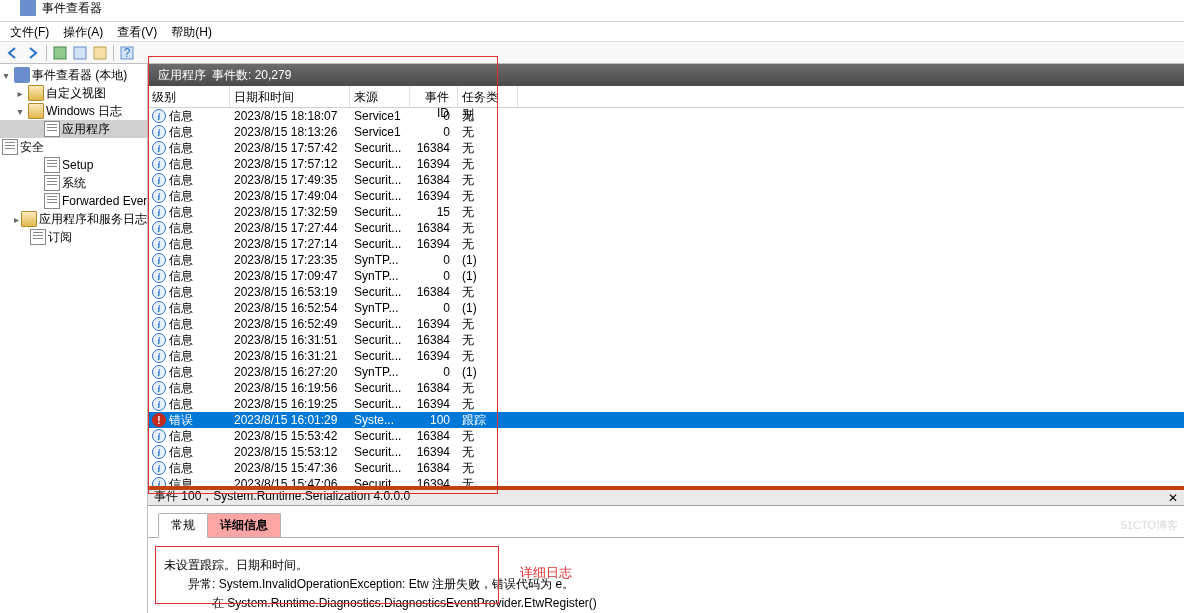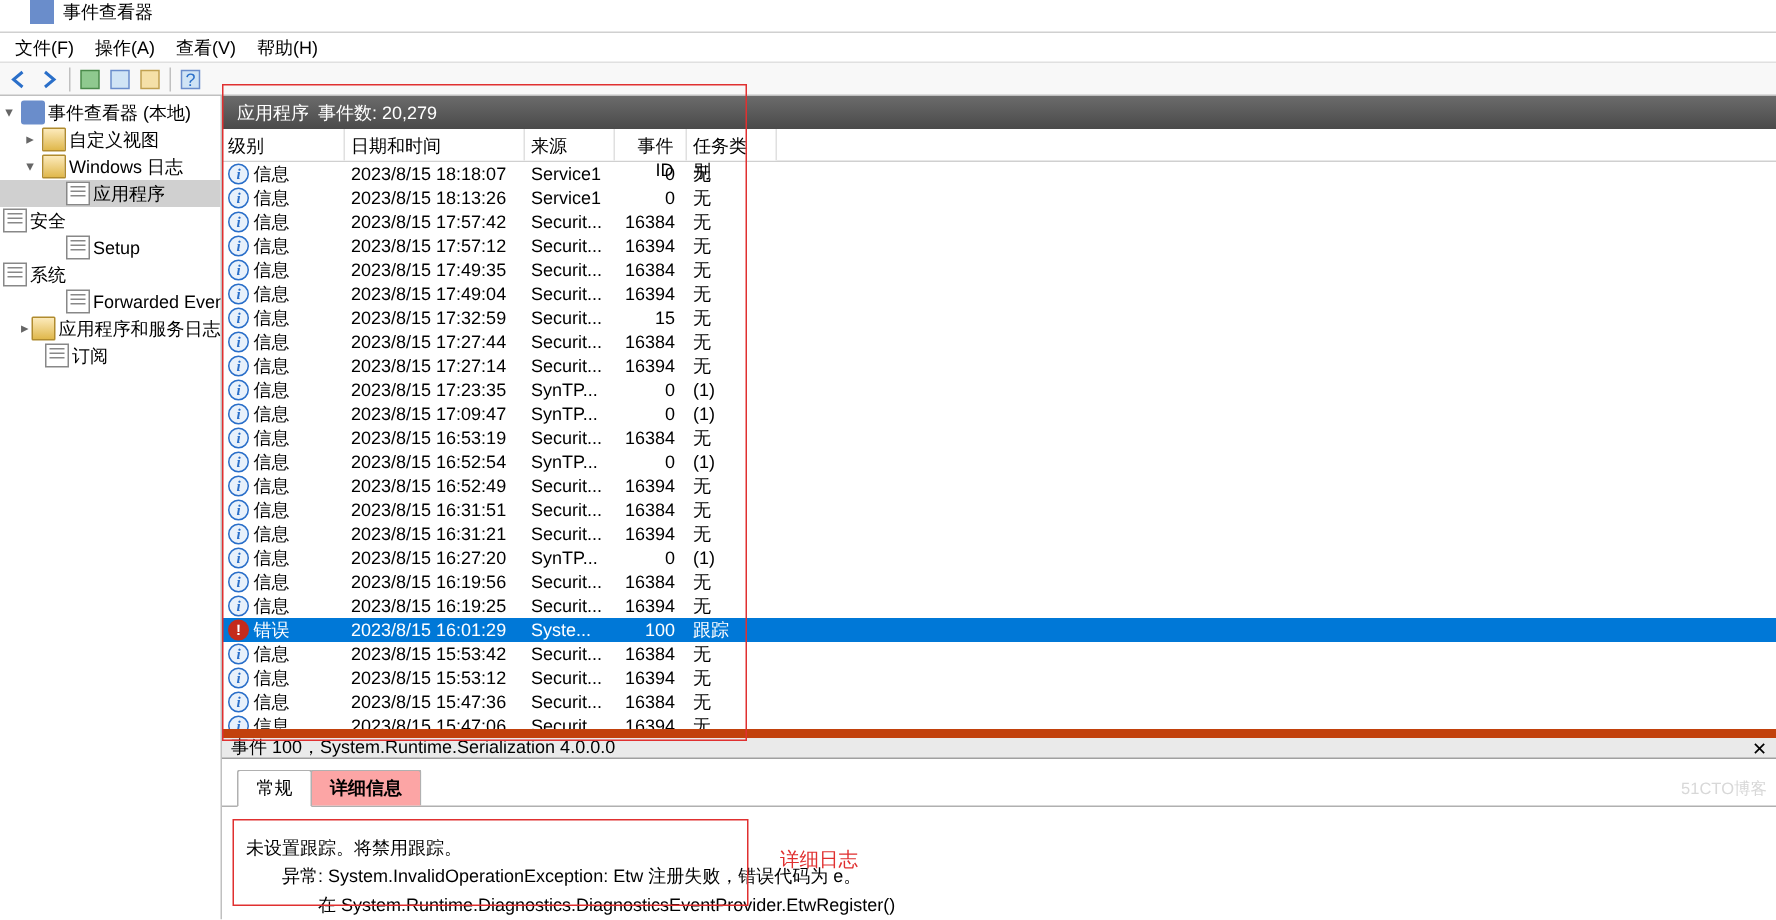--- a/index.html
+++ b/index.html
@@ -28,21 +28,21 @@
 .grid-hdr div { padding:3px 8px 3px 4px; border-right:1px solid #e0e0e0; background:#fff; }
 .col-level{width:82px;} .col-date{width:120px;} .col-src{width:60px;} .col-id{width:48px;text-align:right;} .col-task{width:60px;padding-left:10px;}
 .grid-body { flex:1; overflow-y:scroll; overflow-x:hidden; position:relative; }
 .grid-body::-webkit-scrollbar{width:16px;} .grid-body::-webkit-scrollbar-track{background:#f0f0f0;} .grid-body::-webkit-scrollbar-thumb{background:#c0c0c0;border:1px solid #a0a0a0;}
 .row { display:flex; height:16px; align-items:center; }
 .row.sel { background:#0078d7; color:#fff; }
 .row .col-level{display:flex;align-items:center;} .row .col-id{text-align:right;}
 .row div { padding:0 8px 0 4px; overflow:hidden; white-space:nowrap; }
 .lvl-ic { width:14px; height:14px; border-radius:50%; border:1px solid #2a6fc9; background:#e8f1fb; color:#2a6fc9; display:inline-flex; align-items:center; justify-content:center; font-size:10px; font-weight:bold; margin-right:3px; flex-shrink:0; font-style:italic; font-family:Georgia,serif; }
 .lvl-ic.err { border-color:#c42b1c; background:#c42b1c; color:#fff; font-style:normal; font-family:inherit; }
-.detail-hdr { height:20px; background:#eaeaea; border-top:6px solid #c2410c; border-bottom:1px solid #a0a0a0; display:flex; align-items:center; padding:0 6px; font-family:SimSun,monospace; position:relative; }
+.detail-hdr { height:20px; background:#eaeaea; border-top:4px solid #c2410c; border-bottom:1px solid #a0a0a0; display:flex; align-items:flex-end; padding:0 6px; font-family:SimSun,monospace; position:relative; }
 .detail-hdr .x { position:absolute; right:6px; cursor:default; }
 .tabbar { height:32px; display:flex; align-items:flex-end; padding:4px 10px 0; border-bottom:1px solid #b0b0b0; background:#fff; }
 .tab { padding:3px 12px; border:1px solid #b0b0b0; border-bottom:none; background:#fff; border-radius:2px 2px 0 0; margin-right:-1px; position:relative; cursor:default; }
 .tab.active { background:#fff; z-index:1; border-bottom:1px solid #fff; margin-bottom:-1px; }
 .tab.inactive { background:#fca5a5;font-weight:bold; }
 .detail-body { padding:18px 16px; font-family:SimSun,monospace; line-height:1.6; height:75px; }
 .detail-body .l2 { padding-left:2em; } .detail-body .l3 { padding-left:4em; }
 .red-box1 { position:absolute; border:1px solid #e03030; left:148px; top:56px; width:350px; height:438px; pointer-events:none; }
 .red-box2 { position:absolute; border:1px solid #e03030; left:155px; top:546px; width:344px; height:58px; pointer-events:none; }
 .red-label { position:absolute; left:520px; top:564px; color:#e03030; font-size:13px; }
@@ -121,21 +121,21 @@
         <span>应用程序</span>
       </div>
     <div class="tree-node" style="">
         <span class="ticon-sm log-ic"></span>
         <span>安全</span>
       </div>
     <div class="tree-node" style="padding-left:42px">
         <span class="ticon-sm log-ic"></span>
         <span>Setup</span>
       </div>
-    <div class="tree-node" style="">
+    <div class="tree-node" style="padding-left:42px">
         <span class="ticon-sm log-ic"></span>
         <span>系统</span>
       </div>
     <div class="tree-node" style="padding-left:42px">
         <span class="ticon-sm log-ic"></span>
         <span>Forwarded Events</span>
       </div>
     <div class="tree-node" style="padding-left:14px">
         <span class="exp">▸</span>
         <span class="ticon-sm folder-ic"></span>
@@ -404,21 +404,21 @@
 
     <div class="detail-hdr">
       <span>事件 100，System.Runtime.Serialization 4.0.0.0</span>
       <span class="x">✕</span>
     </div>
     <div class="tabbar">
       <div class="tab active">常规</div>
       <div class="tab inactive">详细信息</div>
     </div>
     <div class="detail-body">
-      <div>未设置跟踪。将禁用跟踪。</div>
+      <div>未设置跟踪。日期和时间。</div>
       <div class="l2">异常: System.InvalidOperationException: Etw 注册失败，错误代码为 e。</div>
       <div class="l3">在 System.Runtime.Diagnostics.DiagnosticsEventProvider.EtwRegister()</div>
     </div>
   </div>
 </div>
 
 <div class="red-box1"></div>
 <div class="red-box2"></div>
 <div class="red-label">详细日志</div>
 <div class="watermark">51CTO博客</div>

